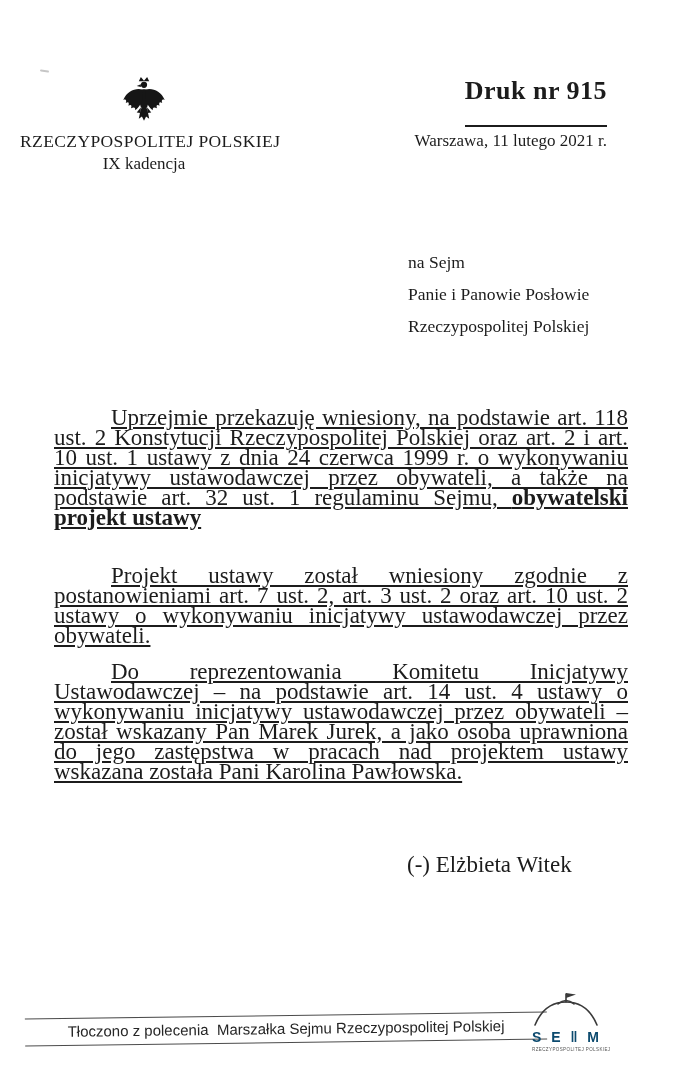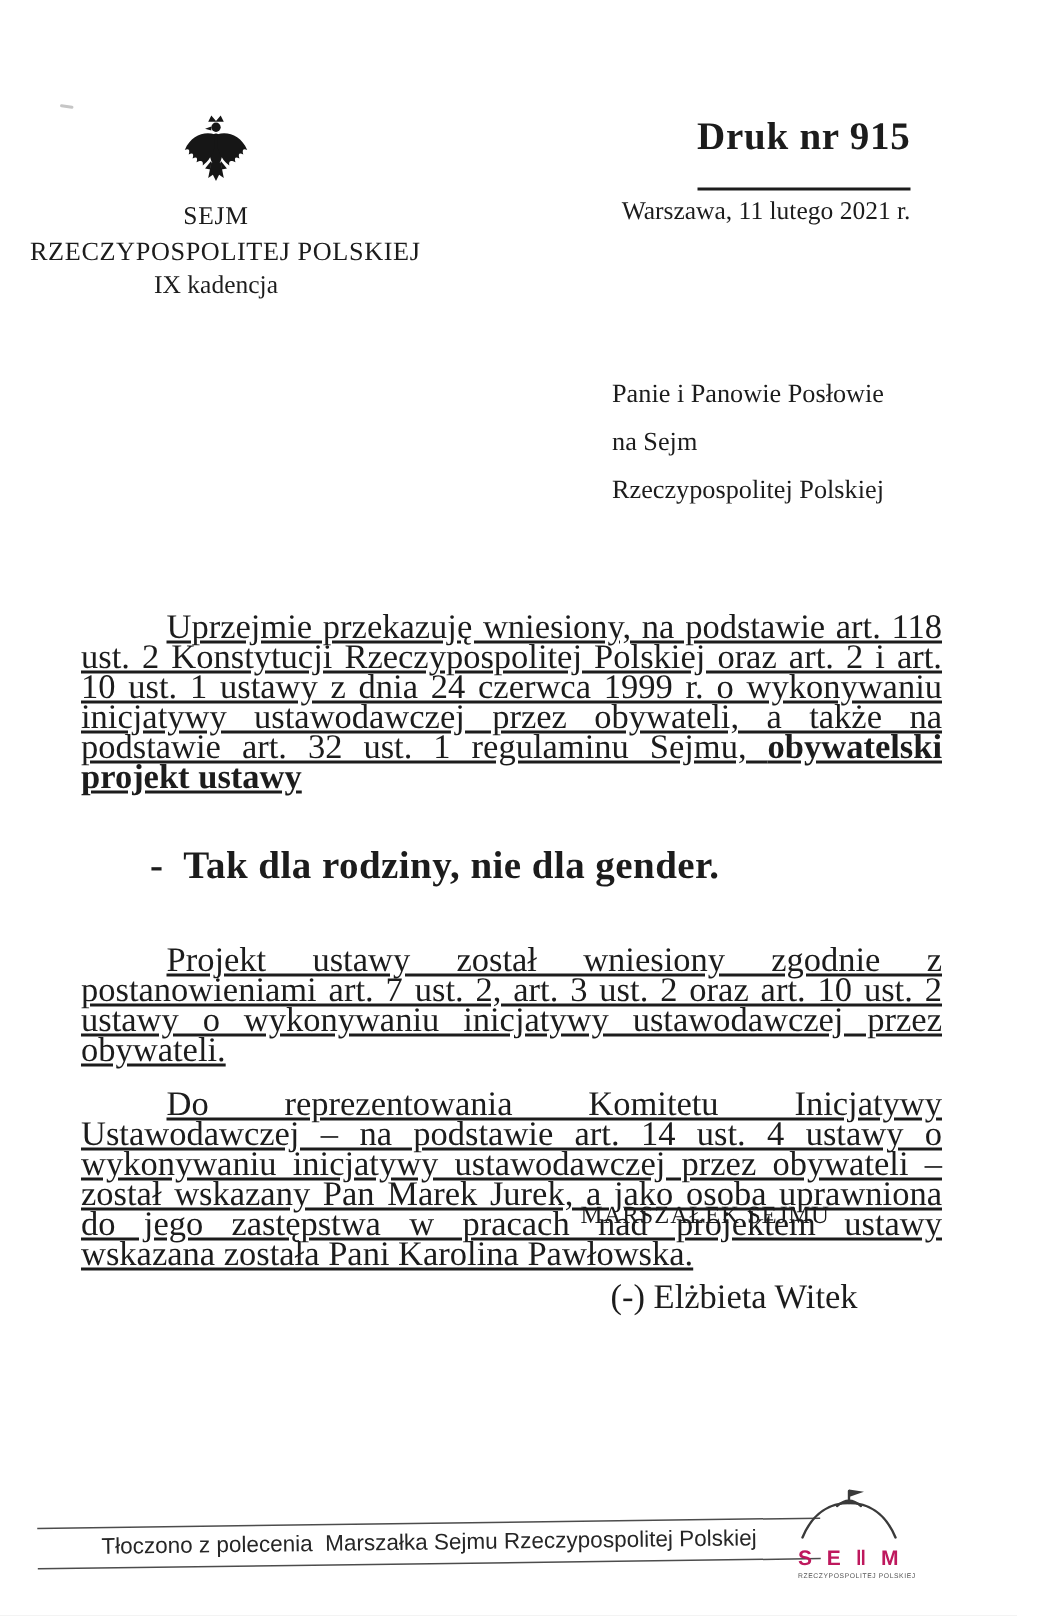--- a/index.html
+++ b/index.html
@@ -41,21 +41,21 @@
   .sig-role{position:absolute;left:387px;top:800px;font-size:16.5px;letter-spacing:.6px;}
   .sig-name{position:absolute;left:407px;top:852px;font-size:23px;}
 
   
   .print-box{position:absolute;left:25px;top:1015px;width:522px;transform:rotate(-0.75deg);}
   .rule{border-top:1.5px solid #4c4c4c;width:100%;height:0;}
   .print-note{font-family:"Liberation Sans", sans-serif;font-size:15px;text-align:center;padding:4px 0 5px 0;color:#262626;white-space:pre-wrap;}
 
   
   .sejm-logo{position:absolute;left:532px;top:991px;width:68px;text-align:center;font-family:"Liberation Sans", sans-serif;color:#3b3b3b;}
-  .sejm-letters{font-size:14px;font-weight:600;letter-spacing:3px;color:#be185d;margin-top:-2px;white-space:nowrap;}
+  .sejm-letters{font-size:14px;font-weight:600;letter-spacing:3px;color:#0c4a6e;margin-top:-2px;white-space:nowrap;}
   .sejm-caption{font-size:4.5px;letter-spacing:.4px;color:#555;margin-top:2px;white-space:nowrap;}
 </style>
 </head>
 <body>
 
 <div class="page">
 
   <div class="smudge"></div>
 
   <div class="letterhead">
@@ -65,44 +65,41 @@
         <circle cx="44" cy="17" r="6"></circle>
         <path d="M38,16 L30,19 L38,21 Z"></path>
         <ellipse cx="44" cy="45" rx="9" ry="20"></ellipse>
         <path d="M42,26 C28,22 12,28 4,46 C9,44 11,46 9,52 C14,49 16,51 14,57 C19,54 21,56 19,62 C25,59 28,60 27,66 C34,61 40,52 42,42 Z"></path>
         <path d="M46,26 C60,22 76,28 84,46 C79,44 77,46 79,52 C74,49 72,51 74,57 C69,54 67,56 69,62 C63,59 60,60 61,66 C54,61 48,52 46,42 Z"></path>
         <path d="M38,62 L34,82 L40,78 L44,86 L48,78 L54,82 L50,62 Z"></path>
         <path d="M38,60 L30,70 L37,71 Z"></path>
         <path d="M50,60 L58,70 L51,71 Z"></path>
       </g>
     </svg>
-    <div class="inst-1">SEJM</div>
     <div class="inst-2">RZECZYPOSPOLITEJ POLSKIEJ</div>
     <div class="inst-3">IX kadencja</div>
   </div>
 
   <div class="doc-num-block">
     <span class="druk">Druk nr 915</span>
     <div class="place-date">Warszawa, 11 lutego 2021 r.</div>
   </div>
 
   <div class="addressee">
+    <div>na Sejm</div>
     <div>Panie i Panowie Posłowie</div>
-    <div>na Sejm</div>
     <div>Rzeczypospolitej Polskiej</div>
   </div>
 
   <div class="body-text">
     <p><span>Uprzejmie przekazuję wniesiony, na podstawie art. 118 ust. 2 Konstytucji Rzeczypospolitej Polskiej oraz art. 2 i art. 10 ust. 1 ustawy z dnia 24 czerwca 1999 r. o wykonywaniu inicjatywy ustawodawczej przez obywateli, a także na podstawie art. 32 ust. 1 regulaminu Sejmu, </span><strong>obywatelski projekt ustawy</strong></p>
-    <div class="bill-title">-  Tak dla rodziny, nie dla gender.</div>
     <p class="p2">Projekt ustawy został wniesiony zgodnie z postanowieniami art. 7 ust. 2, art. 3 ust. 2 oraz art. 10 ust. 2 ustawy o wykonywaniu inicjatywy ustawodawczej przez obywateli.</p>
     <p class="p3">Do reprezentowania Komitetu Inicjatywy Ustawodawczej – na podstawie art. 14 ust. 4 ustawy o wykonywaniu inicjatywy ustawodawczej przez obywateli – został wskazany Pan Marek Jurek, a jako osoba uprawniona do jego zastępstwa w pracach nad projektem ustawy wskazana została Pani Karolina Pawłowska.</p>
   </div>
 
-  <div class="sig-role">MARSZAŁEK SEJMU</div>
   <div class="sig-name">(-) Elżbieta Witek</div>
 
   <div class="print-box">
     <div class="rule"></div>
     <div class="print-note">Tłoczono z polecenia  Marszałka Sejmu Rzeczypospolitej Polskiej</div>
     <div class="rule"></div>
   </div>
 
   <div class="sejm-logo">
     <svg width="66" height="36" viewBox="0 0 66 36" aria-hidden="true">

